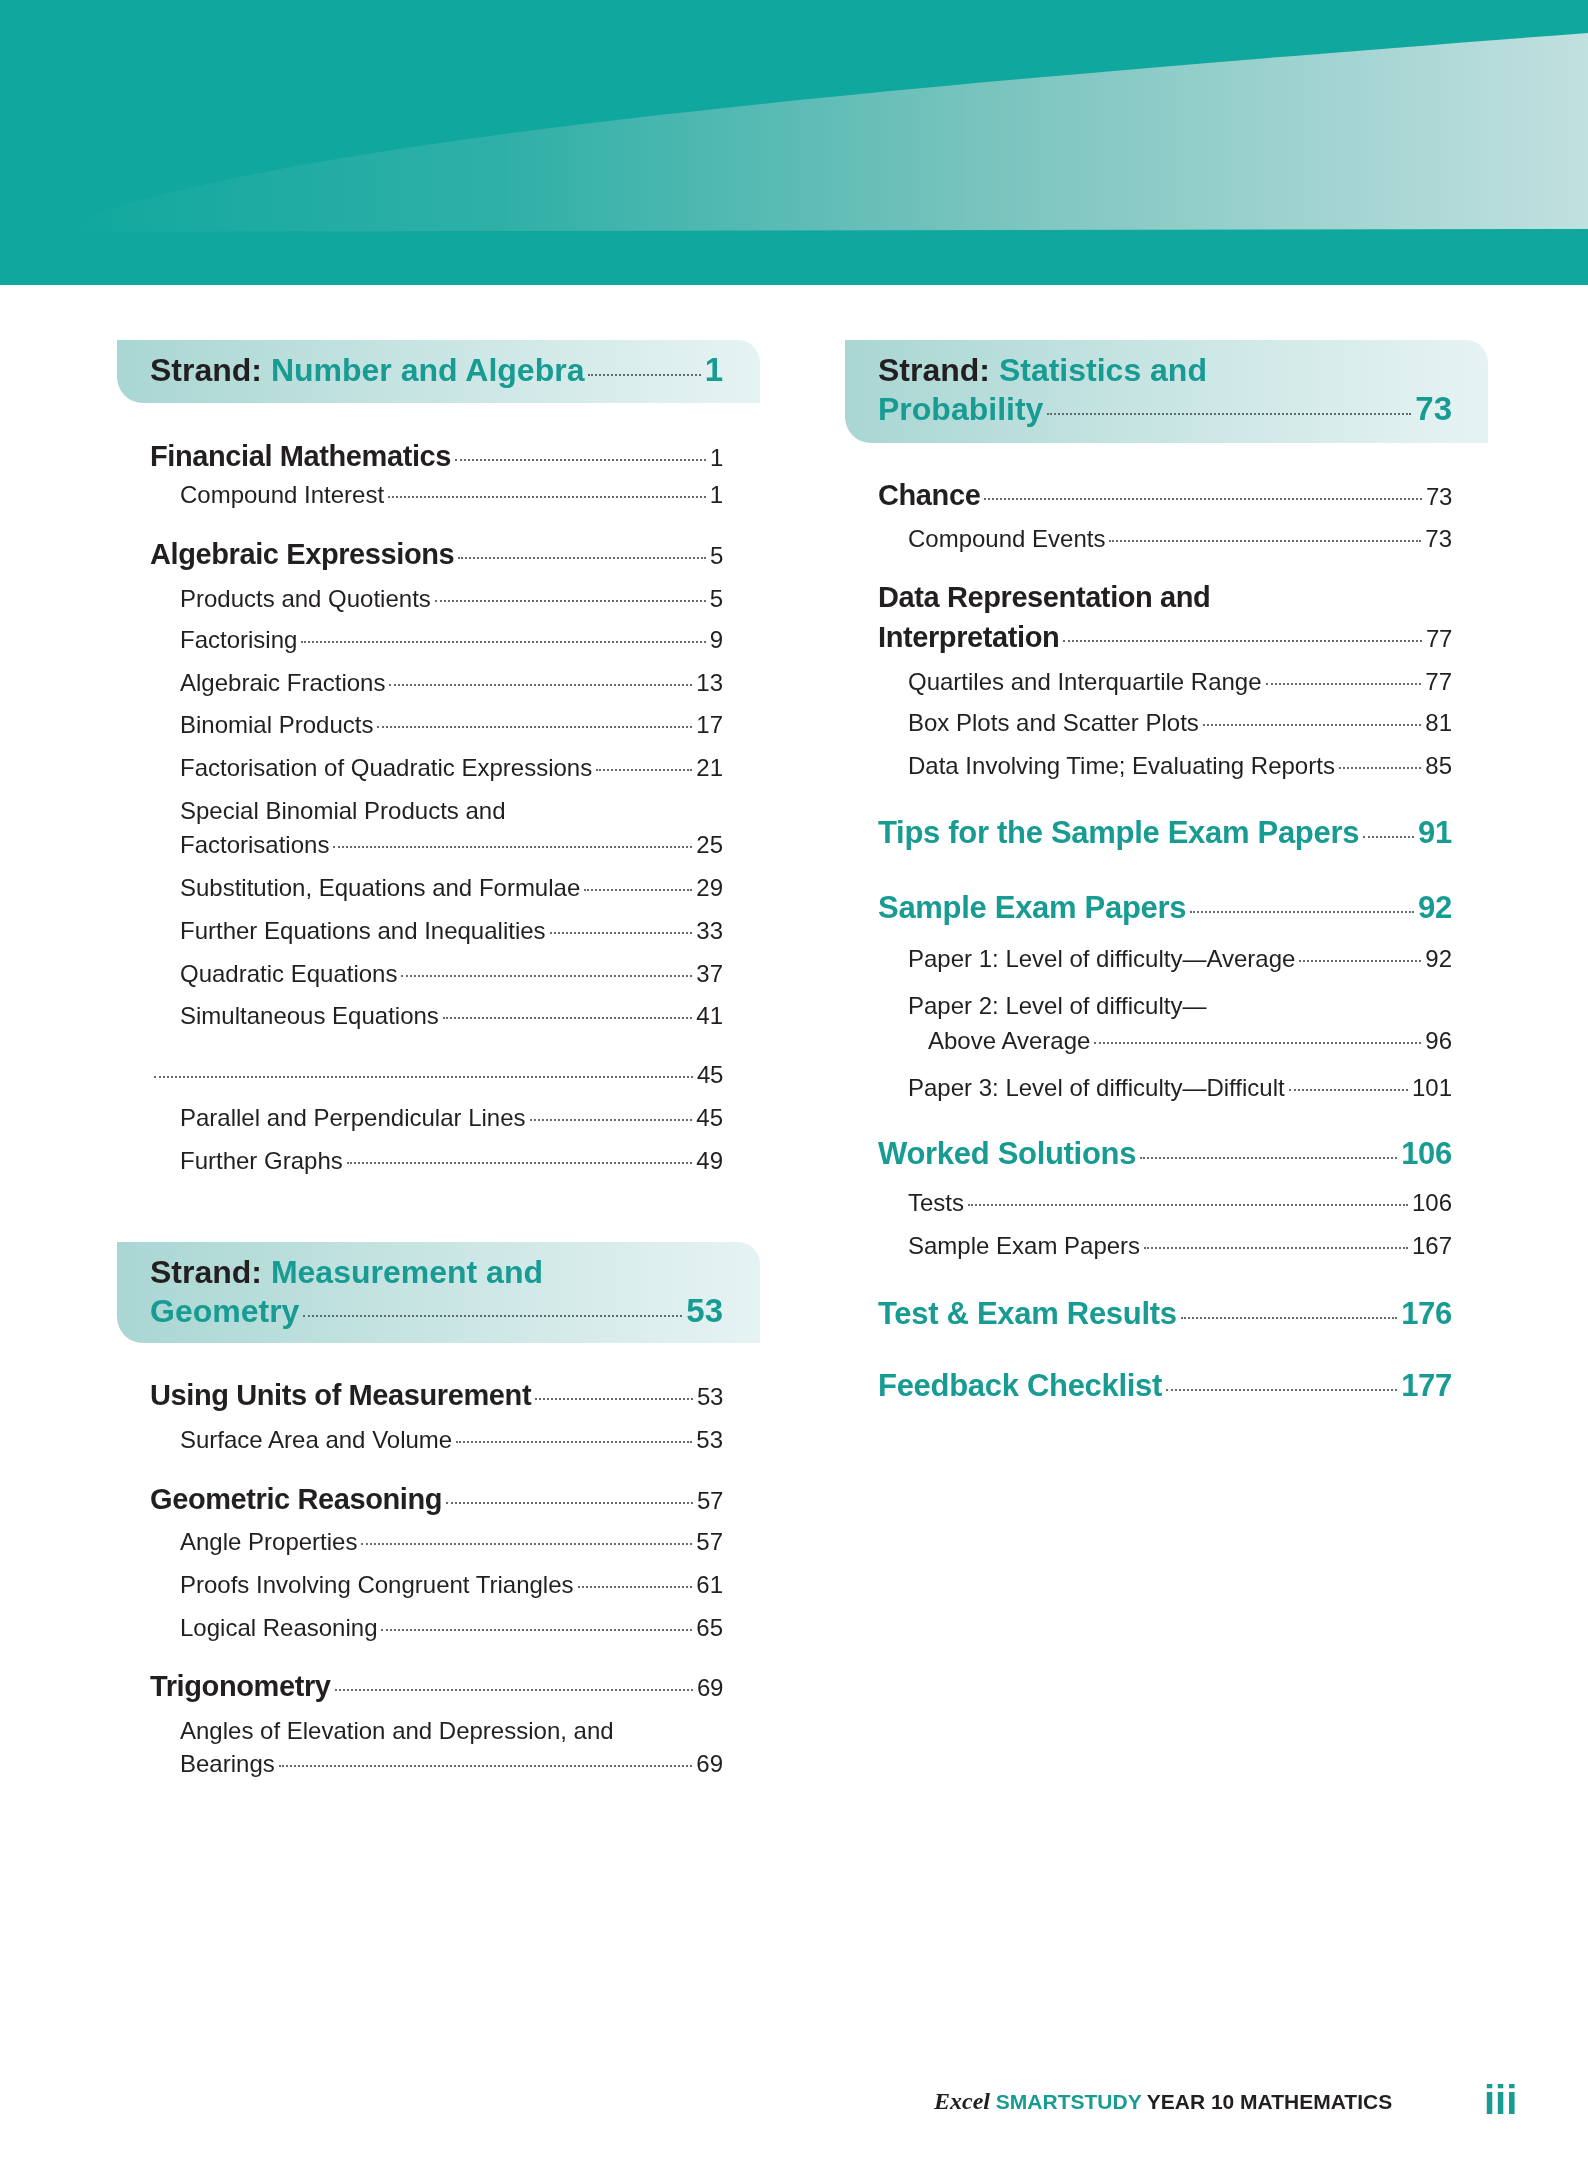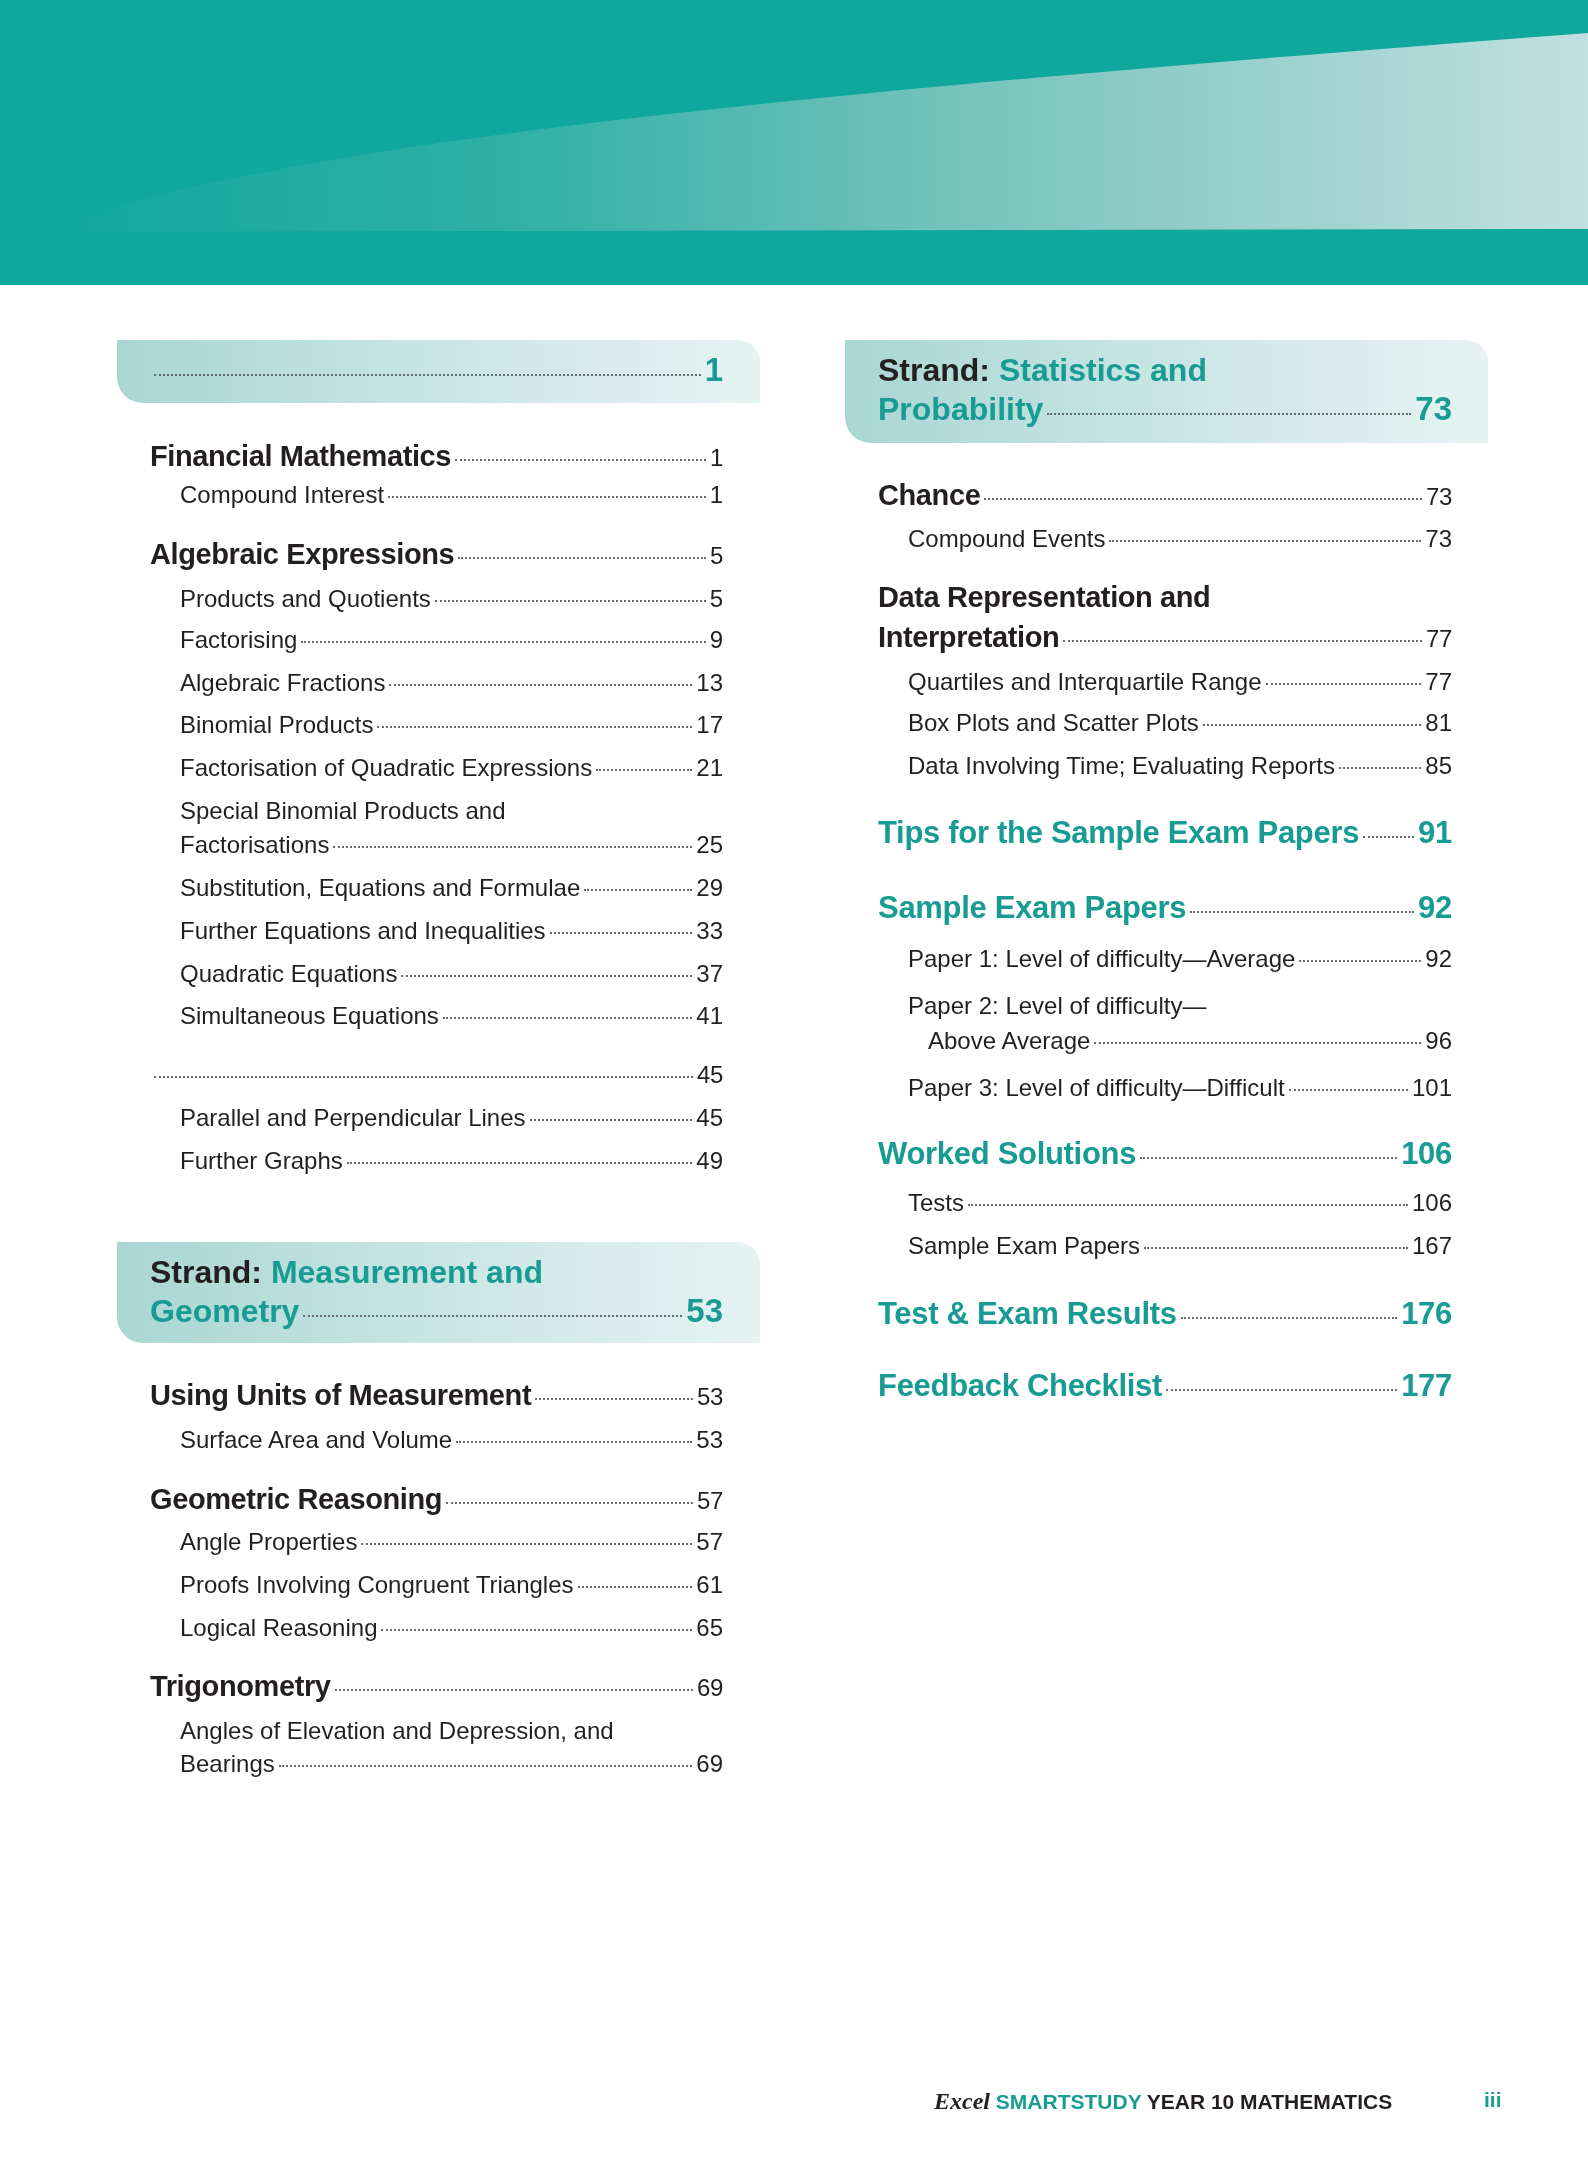--- a/index.html
+++ b/index.html
@@ -44,41 +44,42 @@
   .t-head .pg { font-weight: normal; font-size: 24px; }
   .t-sub  { font-size: 24px; line-height: 30px; color: #231f20; }
   .t-teal { font-size: 31px; font-weight: bold; line-height: 38px; color: #179b93; letter-spacing: -0.3px; }
   .t-teal .dots { border-bottom-color: #6a6a6a; }
 
   
   .footer { position: absolute; left: 918px; top: 2088px; white-space: nowrap; font-size: 21px; font-weight: bold; line-height: 26px; margin-left: 16px; }
   .footer .brand { font-family: "Liberation Serif", serif; font-style: italic; font-size: 24px; color: #231f20; }
   .footer .series { color: #179b93; }
   .footer .book { color: #231f20; }
-  .footer-page { position: absolute; left: 1484px; top: 2084px; font-size: 21px; font-weight: bold; color: #179b93; line-height: 32px; }
+  .footer-page { position: absolute; left: 1484px; top: 2084px; font-size: 40px; font-weight: bold; color: #179b93; line-height: 32px; }
 </style>
 </head>
 <body>
 
 <div class="header">
   <svg width="1588" height="285">
     <defs>
       <linearGradient id="wedge" x1="0" y1="0" x2="1" y2="0">
         <stop offset="0" stop-color="#0fa79e" stop-opacity="1"></stop>
         <stop offset="0.3" stop-color="#2fb0a7"></stop>
         <stop offset="0.6" stop-color="#77c3bd"></stop>
         <stop offset="1" stop-color="#c1e0e0"></stop>
       </linearGradient>
     </defs>
     <path d="M 40 232 C 250 150, 700 100, 1588 33 L 1588 229 L 40 232 Z" fill="url(#wedge)"></path>
   </svg>
 </div>
 
 <div class="strand strand-l1"></div>
 <div class="row t-strand lc-h" style="top:351px">
+  <span class="lbl"><span class="k">Strand:</span> <span class="v">Number and Algebra</span></span>
   <span class="dots"></span>
   <span class="pg">1</span>
 </div>
 
 <div class="row t-head lc-h" style="top:438px">
   <span class="lbl">Financial Mathematics</span>
   <span class="dots"></span>
   <span class="pg">1</span>
 </div>
 <div class="row t-sub lc-s" style="top:480px">

